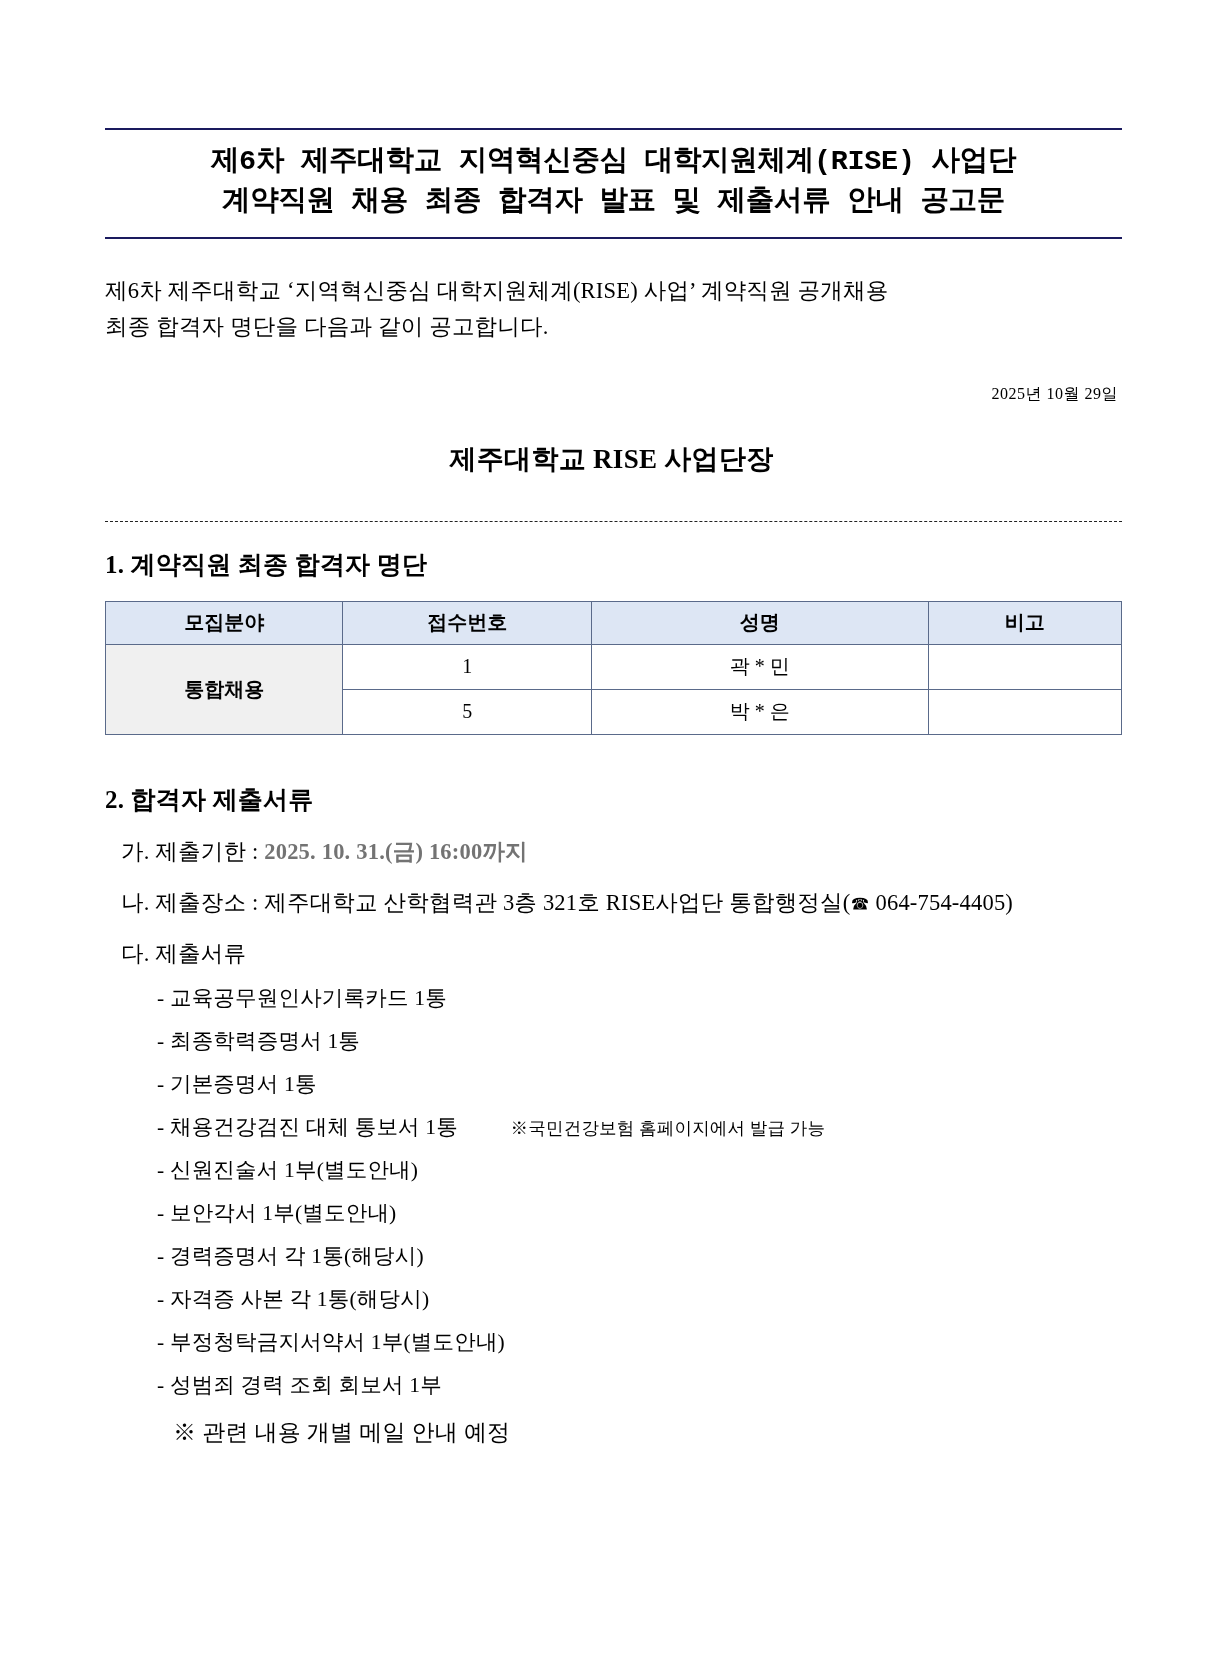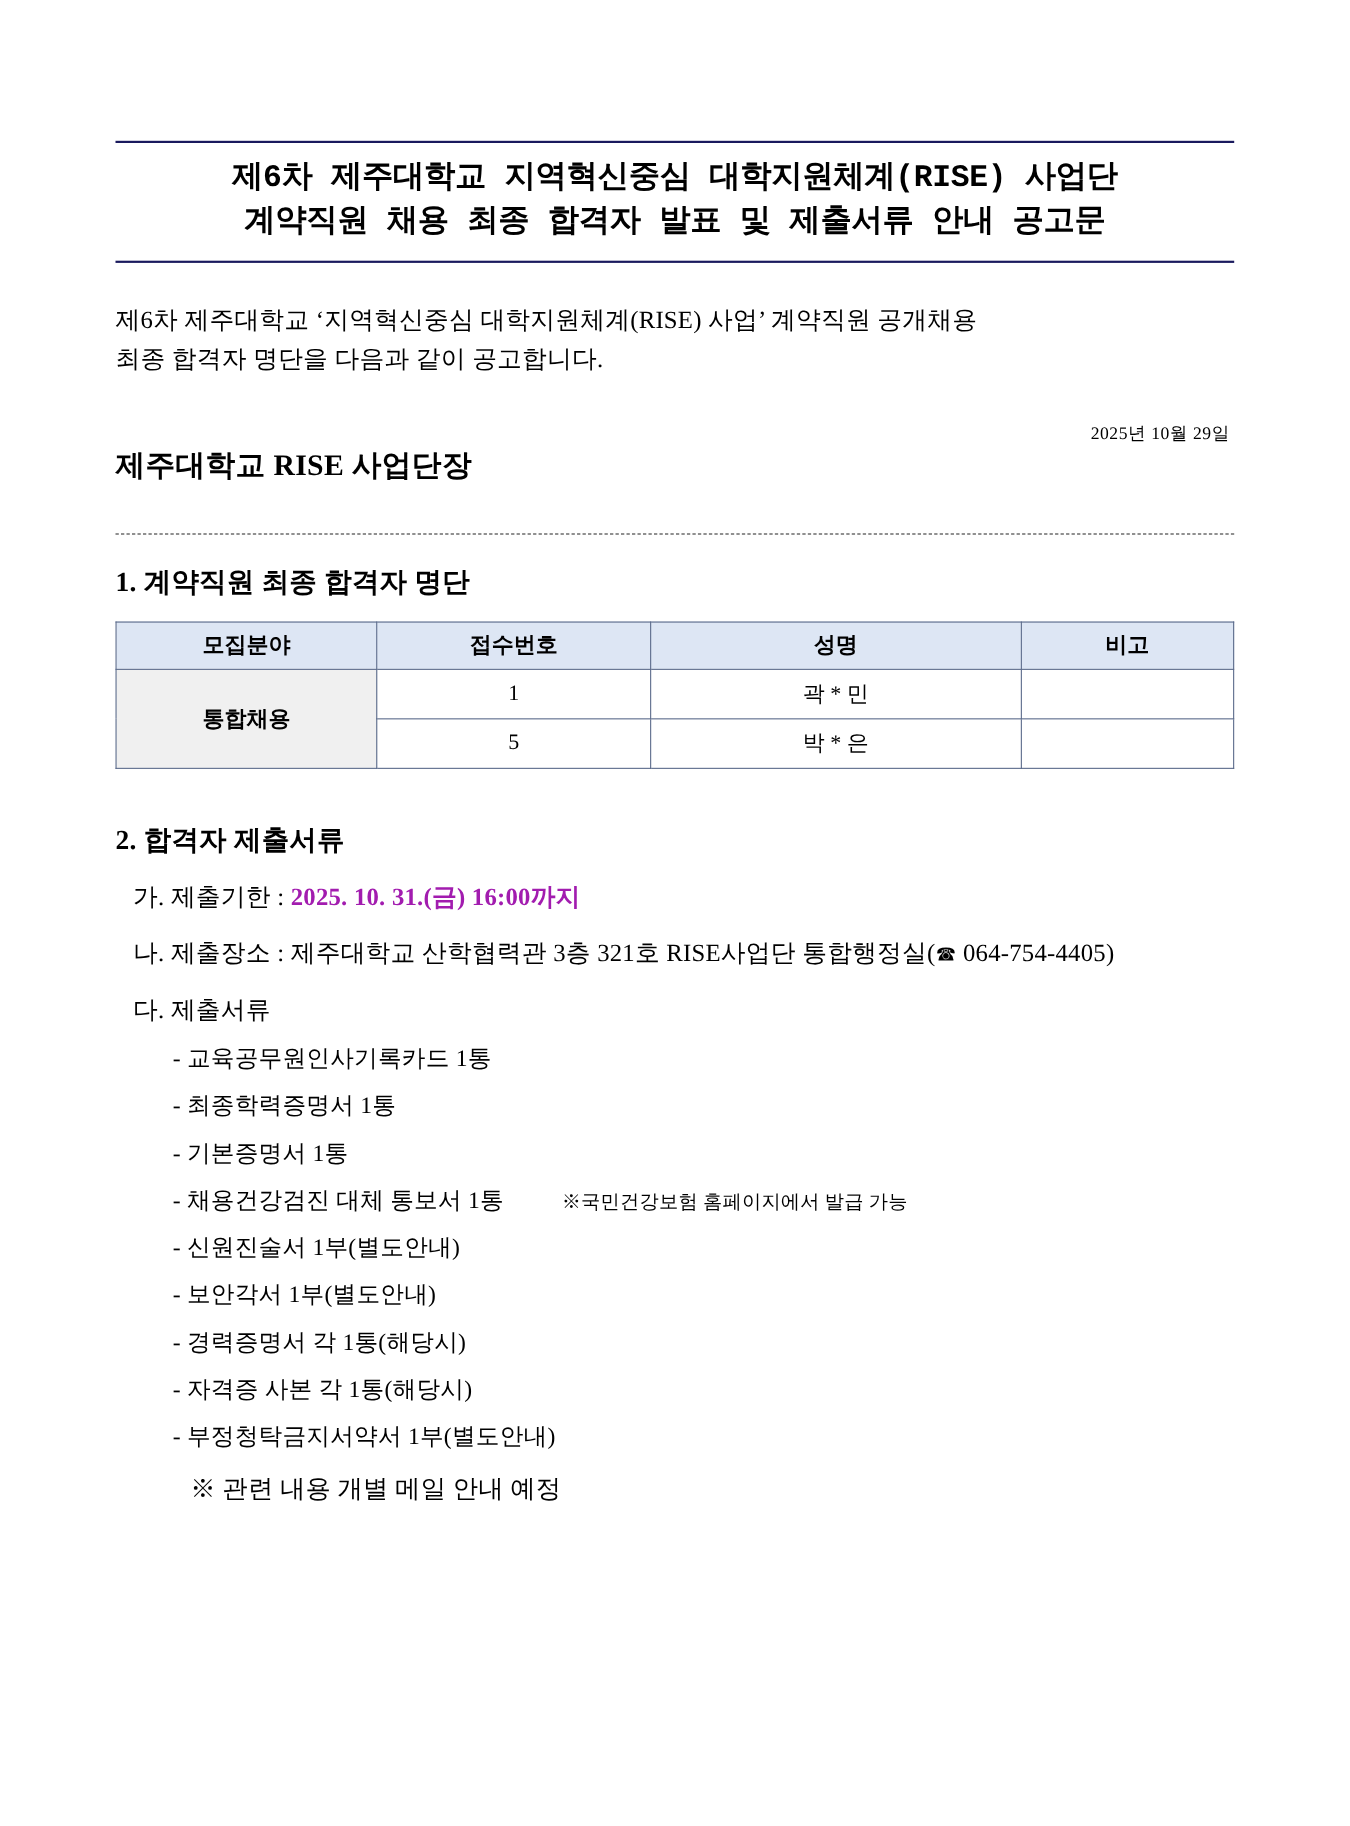--- a/index.html
+++ b/index.html
@@ -48,21 +48,22 @@
   .intro div { white-space: nowrap; }
   
   .date-line {
     margin-top: 38px;
     text-align: right;
     font-size: 16px;
     letter-spacing: 0.5px;
     padding-right: 4px;
   }
   .signer {
-    text-align: left;
+    margin-top: 36px;
+    text-align: center;
     font-size: 27px;
     font-weight: bold;
     letter-spacing: 0.3px;
     padding-right: 4px;
   }
   
   .divider {
     margin-top: 44px;
     border-top: 1px dashed #222;
     height: 0;
@@ -105,21 +106,21 @@
   .col-4 { width: 17.5%; }
   
   .sub-item {
     font-size: 22.5px;
     margin-top: 20px;
     padding-left: 16px;
     letter-spacing: 0.2px;
     white-space: nowrap;
   }
   .highlight {
-    color: #a21caf;
+    color: #737373;
     font-weight: bold;
   }
   .doc-list {
     margin-top: 14px;
   }
   .doc-list .doc-item {
     font-size: 21.5px;
     margin-top: 14px;
     padding-left: 52px;
     letter-spacing: 0.2px;
@@ -207,17 +208,18 @@
     <div class="doc-item">- 최종학력증명서 1통</div>
     <div class="doc-item">- 기본증명서 1통</div>
     <div class="doc-item">
       <span>- 채용건강검진 대체 통보서 1통 </span><span class="small-note">※국민건강보험 홈페이지에서 발급 가능</span>
     </div>
     <div class="doc-item">- 신원진술서 1부(별도안내)</div>
     <div class="doc-item">- 보안각서 1부(별도안내)</div>
     <div class="doc-item">- 경력증명서 각 1통(해당시)</div>
     <div class="doc-item">- 자격증 사본 각 1통(해당시)</div>
     <div class="doc-item">- 부정청탁금지서약서 1부(별도안내)</div>
+    <div class="doc-item">- 성범죄 경력 조회 회보서 1부</div>
   </div>
 
   <div class="note-line">※ 관련 내용 개별 메일 안내 예정</div>
 
 </div>
 
 </body></html>

